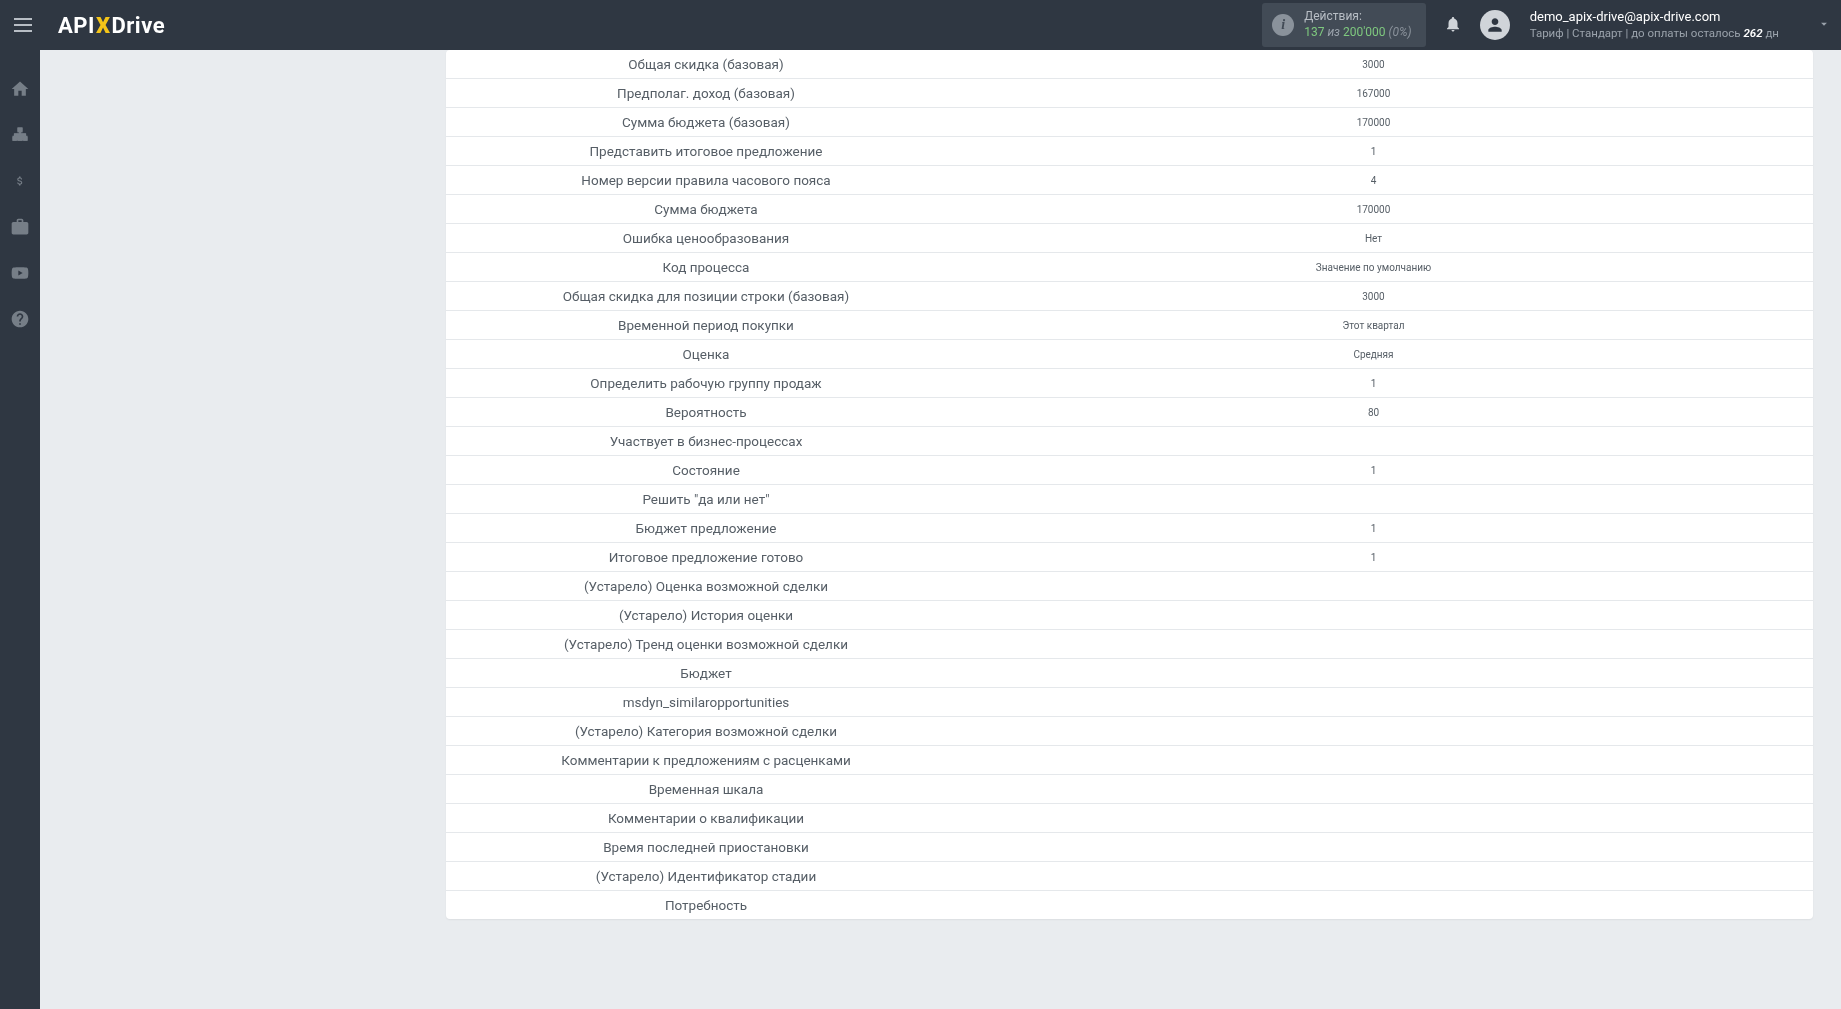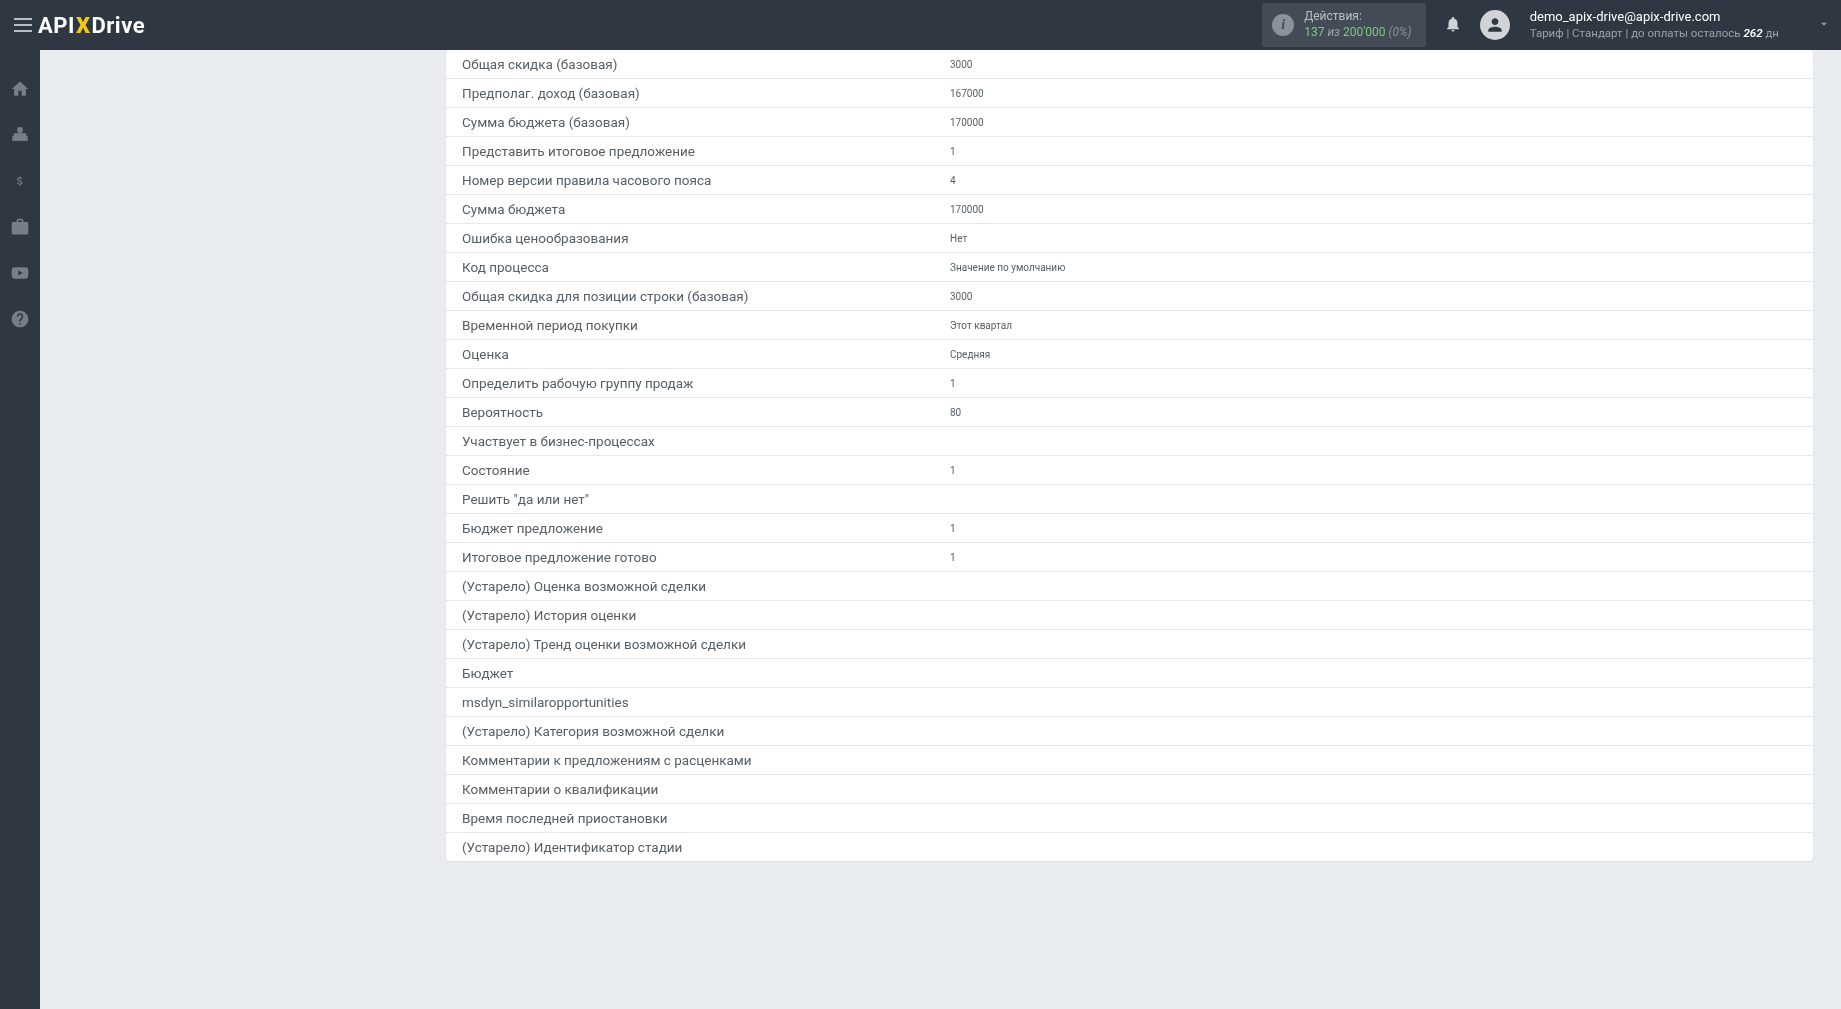--- a/index.html
+++ b/index.html
@@ -1,20 +1,20 @@
 <!DOCTYPE html>
 <html><head>
 <meta charset="utf-8">
 <style>
 * { margin:0; padding:0; box-sizing:border-box; font-family:-apple-system,BlinkMacSystemFont,"Segoe UI",Roboto,Arial,sans-serif; }
 body { background:#e9ecef; color:#3a4149; font-size:14px; overflow:hidden; height:100vh; }
 .header { height:50px; background:#2f3742; display:flex; align-items:center; padding:0 10px; position:fixed; top:0; left:0; right:0; z-index:10; }
 .hamburger { width:24px; height:24px; display:flex; flex-direction:column; justify-content:center; gap:4px; cursor:pointer; padding:0 8px 0 4px; }
 .hamburger span { display:block; height:2px; background:#b8bec5; width:18px; }
-.logo { display:flex; align-items:center; font-weight:700; font-size:22px; color:#fff; letter-spacing:0.5px; margin-left:4px; }
+.logo { display:flex; align-items:center; font-weight:700; font-size:22px; color:#fff; letter-spacing:0.5px; margin-left:24px; }
 .logo .api { color:#fff; }
 .logo .x { color:#f5c518; font-weight:900; margin:0 1px; }
 .logo .drive { color:#fff; }
 .header-right { margin-left:auto; display:flex; align-items:center; gap:18px; }
 .actions-box { background:#424b56; border-radius:3px; padding:6px 14px 6px 10px; display:flex; align-items:center; gap:10px; }
 .info-icon { width:22px; height:22px; border-radius:50%; background:#8a929b; color:#424b56; display:flex; align-items:center; justify-content:center; font-weight:bold; font-style:italic; font-size:14px; font-family:Georgia,serif; }
 .actions-text { font-size:12px; line-height:1.3; }
 .actions-text .line1 { color:#b8bec5; }
 .actions-text .line2 { color:#b8bec5; }
 .actions-text .n1 { color:#7fc97f; }
@@ -26,21 +26,21 @@
 .avatar { width:30px; height:30px; border-radius:50%; background:#d0d4d9; display:flex; align-items:center; justify-content:center; }
 .avatar svg { width:20px; height:20px; fill:#2f3742; }
 .user-text { font-size:12px; line-height:1.35; }
 .user-text .email { color:#fff; font-size:13px; }
 .user-text .tariff { color:#9aa2ab; font-size:11.5px; }
 .user-text .days { color:#fff; font-weight:600;font-style:italic; }
 .chevron { color:#9aa2ab; margin-left:18px; cursor:pointer; }
 .sidebar { position:fixed; top:50px; left:0; bottom:0; width:40px; background:#2f3742; display:flex; flex-direction:column; align-items:center; padding-top:28px; gap:24px; }
 .sidebar-item { width:22px; height:22px; color:#767e87; cursor:pointer; display:flex; align-items:center; justify-content:center; }
 .content { position:absolute; top:50px; left:40px; right:0; bottom:0; overflow-y:auto; padding:0 28px; }
-.panel { background:#fff; border-radius:4px; margin:0 0 20px 0; box-shadow:0 1px 2px rgba(0,0,0,0.06); }
+.panel { background:#fff; border-radius:4px; margin:0 0 20px 0; box-shadow:0 1px 2px rgba(0,0,0,0.06);text-align:center; }
 .field-row { display:flex; border-bottom:1px solid #e5e8eb; padding:6px 16px; min-height:25px; align-items:center; }
 .field-row:last-child { border-bottom:none; }
 .field-label { flex:0 0 488px; color:#565e66; font-size:13.5px; }
 .field-value { flex:1; color:#565e66; font-size:10px; }
 .left-filler { width:378px; flex:0 0 378px; }
 .row-wrap { display:flex; }
 </style>
 </head>
 <body>
 
@@ -231,27 +231,35 @@
           </div>
           <div class="field-row">
             <div class="field-label">(Устарело) Категория возможной сделки</div>
             <div class="field-value"></div>
           </div>
           <div class="field-row">
             <div class="field-label">Комментарии к предложениям с расценками</div>
             <div class="field-value"></div>
           </div>
           <div class="field-row">
+            <div class="field-label">Временная шкала</div>
+            <div class="field-value"></div>
+          </div>
+          <div class="field-row">
             <div class="field-label">Комментарии о квалификации</div>
             <div class="field-value"></div>
           </div>
           <div class="field-row">
             <div class="field-label">Время последней приостановки</div>
             <div class="field-value"></div>
           </div>
           <div class="field-row">
             <div class="field-label">(Устарело) Идентификатор стадии</div>
             <div class="field-value"></div>
           </div>
+          <div class="field-row">
+            <div class="field-label">Потребность</div>
+            <div class="field-value"></div>
+          </div>
         </div>
     </div>
   </div>
 </div>
 
 </body></html>

